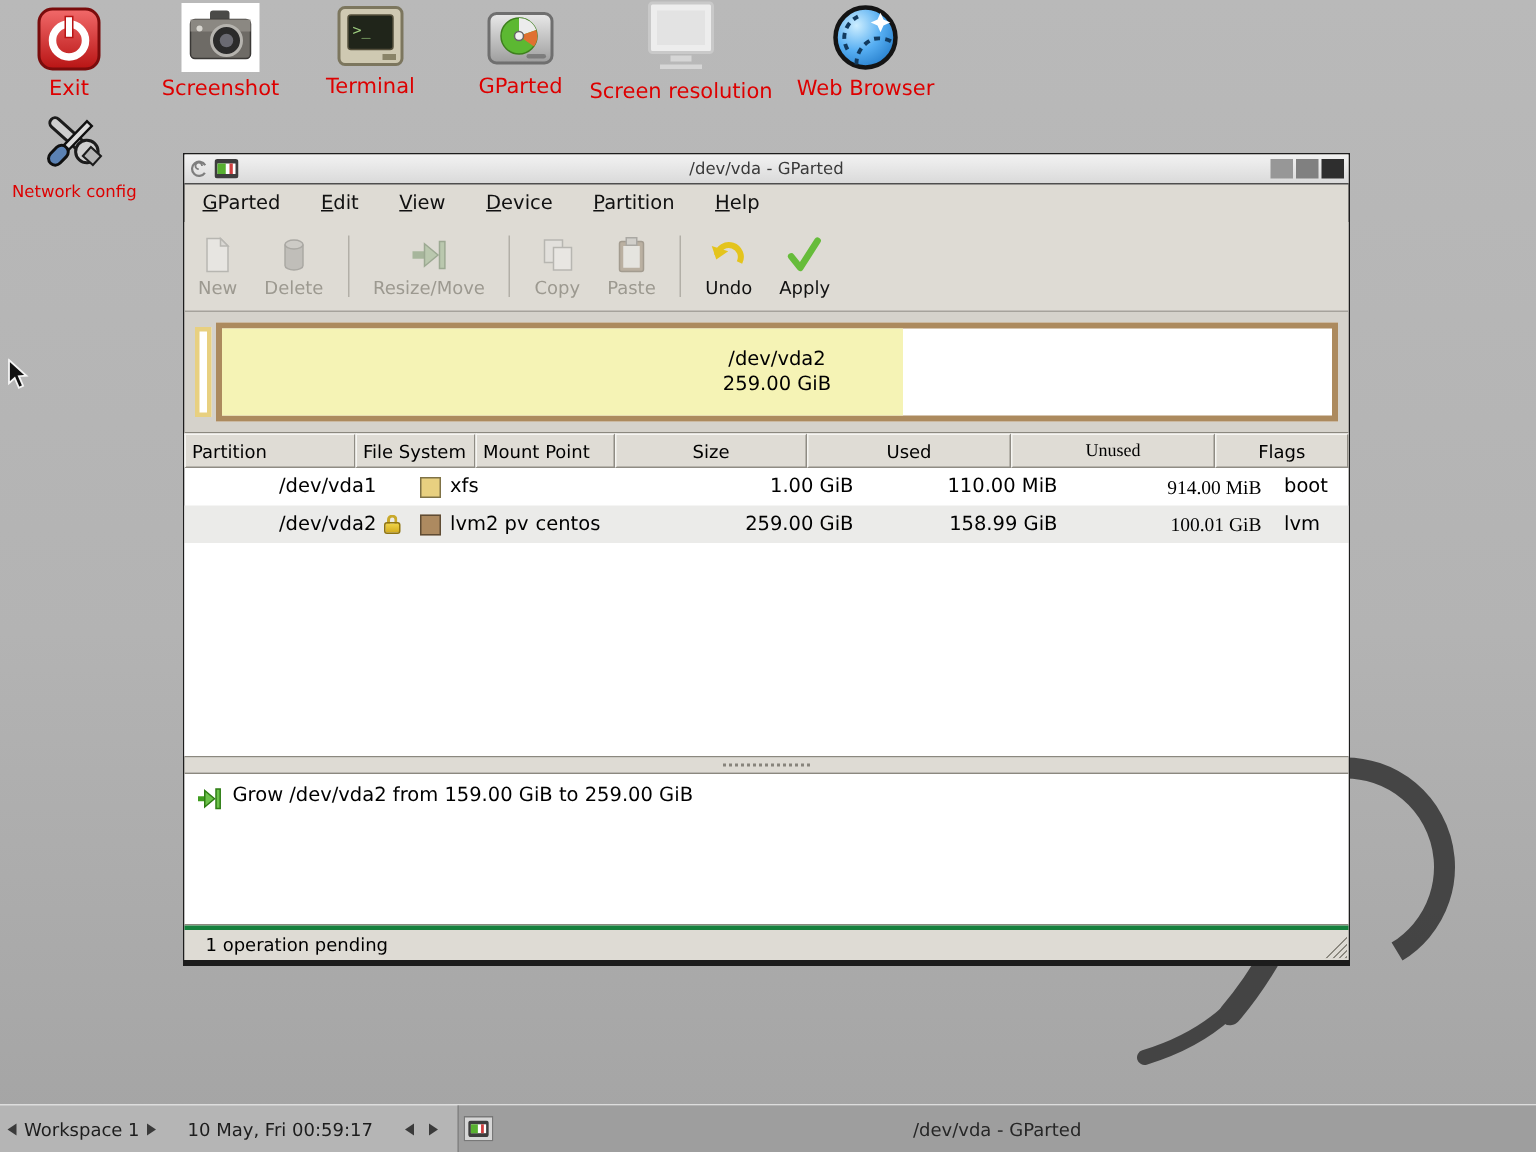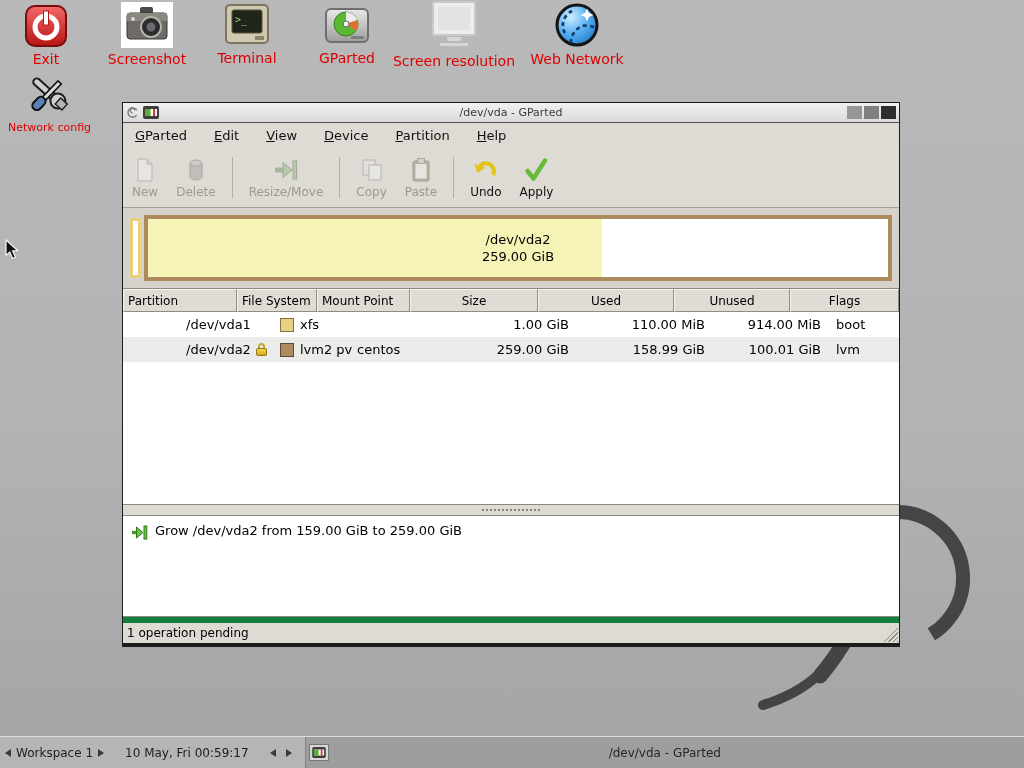--- a/index.html
+++ b/index.html
@@ -46,42 +46,42 @@
   .usedfill{position:absolute;left:0;top:0;bottom:0;background:#f5f3b5;}
   .bigpart span{z-index:1;line-height:17px;}
   
   .tablewrap{border-top:1px solid #8b887f;border-bottom:1px solid #8b887f;background:#fff;}
   .thead{display:flex;}
   .th{box-sizing:border-box;height:23px;background:#dfdcd5;font-size:12px;color:#000;
       border-top:1px solid #f6f5f2;border-left:1px solid #f6f5f2;
       border-right:1px solid #8f8c84;border-bottom:1px solid #8f8c84;
       display:flex;align-items:center;justify-content:center;padding:0 4px;}
   .th.l{justify-content:flex-start;}
-  .c0{width:114px;}.c1{width:80px;}.c2{width:93px;}.c3{width:128px;}.c4{width:136px;}.c5{width:116px;}.c6{flex:1;text-align:center;}
+  .c0{width:114px;}.c1{width:80px;}.c2{width:93px;}.c3{width:128px;}.c4{width:136px;}.c5{width:136px;font-family:Liberation Serif, serif;}.c6{flex:1;text-align:center;}
   .tr{display:flex;height:25px;align-items:center;font-size:13px;color:#000;}
   .tr.alt{background:#ebebe9;}
   .td{box-sizing:border-box;display:flex;align-items:center;height:100%;}
   .td.part{padding-left:23px;gap:5px;margin-left:40px;}
   .td.fs{gap:6px;padding-left:3px;}
   .chip{width:14px;height:14px;border:1px solid rgba(0,0,0,.45);box-sizing:border-box;}
   .td.num{justify-content:flex-end;padding-right:9px;}
   .td.flag{padding-left:6px;}
   .tfill{height:142px;background:#fff;}
   .lock{position:relative;width:13px;height:13px;display:inline-block;}
   .lock:before{content:"";position:absolute;left:2px;top:0;width:7px;height:8px;
                border:2px solid #c9a92c;border-bottom:none;border-radius:5px 5px 0 0;box-sizing:border-box;}
   .lock:after{content:"";position:absolute;left:0;top:5px;width:11px;height:8px;
               background:linear-gradient(#f0d44a,#d3ac1e);border:1px solid #8f7410;border-radius:2px;box-sizing:border-box;}
   
   .split{height:10px;display:flex;align-items:center;justify-content:center;background:#dedbd4;}
   .grip{width:58px;border-top:2px dotted #87847c;height:0;}
   .ops{height:86px;background:#fff;border-top:1px solid #8b887f;border-bottom:1px solid #8b887f;
        padding:7px 8px;font-size:13px;color:#000;display:flex;align-items:flex-start;gap:7px;}
   .statusbar{height:20px;display:flex;align-items:center;font-size:12px;color:#000;
-             padding-left:4px;position:relative;background:#dedbd4;border-top:6px solid #15803d;}
+             padding-left:14px;position:relative;background:#dedbd4;border-top:3px solid #15803d;}
   .rgrip{position:absolute;right:1px;bottom:1px;width:15px;height:15px;
          background:repeating-linear-gradient(135deg,#dedbd4 0 2px,#8b887f 2px 3px);
          clip-path:polygon(100% 0,100% 100%,0 100%);}
   
   .taskbar{position:absolute;left:0;bottom:0;width:1024px;height:32px;background:#b5b5b5;
            border-top:1px solid #dddddd;box-sizing:border-box;display:flex;align-items:center;
            font-size:12px;color:#1d1d1d;}
   .tarrow{width:0;height:0;margin:0 5px;}
   .tarrow.left{border-top:4px solid transparent;border-bottom:4px solid transparent;border-right:6px solid #3a3a3a;}
   .tarrow.right{border-top:4px solid transparent;border-bottom:4px solid transparent;border-left:6px solid #3a3a3a;}
@@ -191,21 +191,21 @@
             <stop offset="0.5" stop-color="#56aef2"></stop>
         <stop offset="1" stop-color="#1a72c2"></stop>
           </radialGradient>
         </defs>
       <circle cx="23" cy="23" r="20" fill="url(#gb)" stroke="#141414" stroke-width="3"></circle>
       <path d="M11 31 a17 16 0 0 1 7 -22" stroke="#123a5e" stroke-width="2.6" stroke-dasharray="4 3.4" fill="none"></path>
       <path d="M17 41 a20 18 0 0 1 11 -17 a15 12 0 0 1 13 2" stroke="#123a5e" stroke-width="2.6" stroke-dasharray="4 3.4" fill="none"></path>
       <path d="M33 6.5 l2 4.5 4.5 2 -4.5 2 -2 4.5 -2 -4.5 -4.5 -2 4.5 -2 z" fill="#ffffff"></path>
     </svg>
   </div>
-  <div class="lbl" style="color:#dd0000;">Web Network</div>
+  <div class="lbl" style="color:#dd0000;">Web Browser</div>
 </div>
 
 <div class="dicon small" style="left:8px;top:70px;width:82px;">
   <div class="ibox" style="width:52px;height:46px;">
     <svg width="52" height="46" viewBox="0 0 52 46">
       <g transform="rotate(42 26 23)">
         <rect x="6" y="19.5" width="28" height="7" rx="3.5" fill="#cfcfcf" stroke="#1c1c1c" stroke-width="2"></rect>
         <circle cx="38" cy="23" r="7.5" fill="#cfcfcf" stroke="#1c1c1c" stroke-width="2"></circle>
         <rect x="38" y="19" width="9" height="8" fill="#b3b3b3" stroke="#1c1c1c" stroke-width="1.4"></rect>
       </g>

